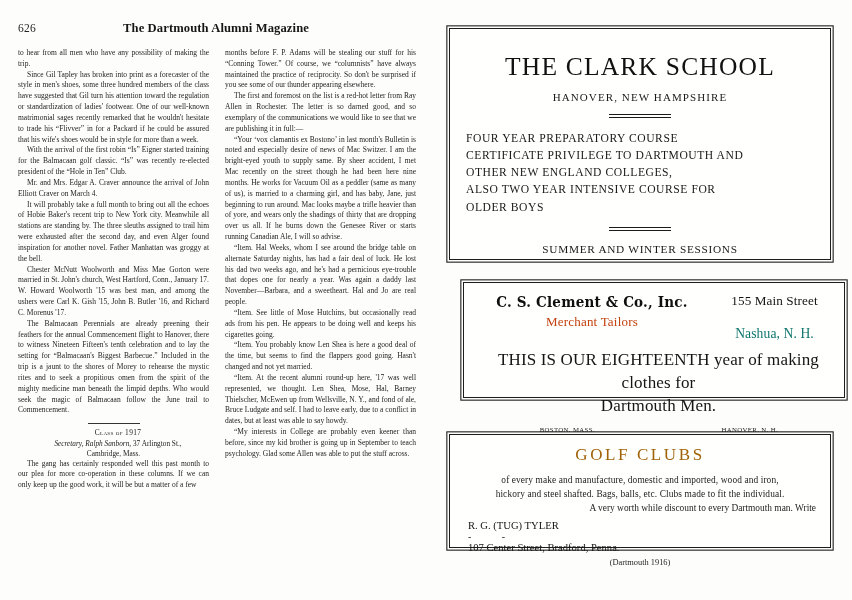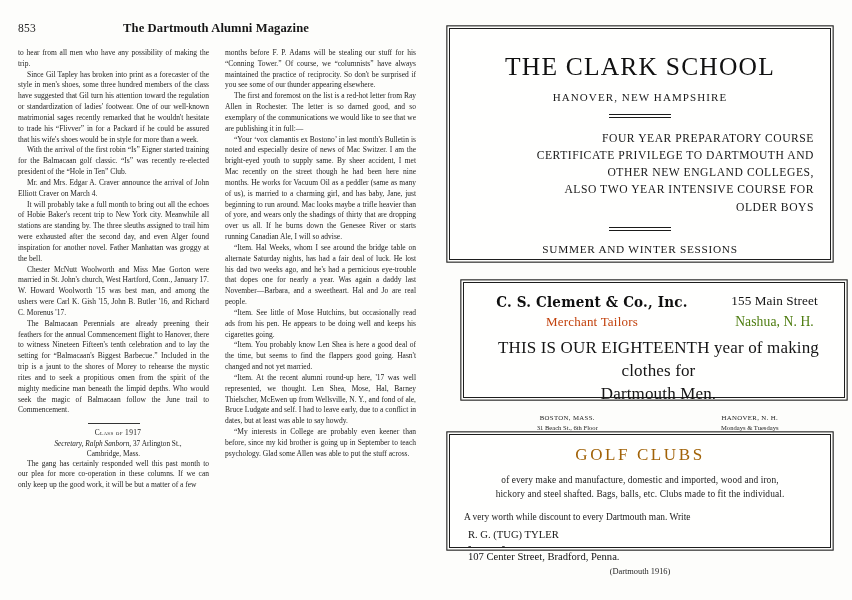--- a/index.html
+++ b/index.html
@@ -140,21 +140,21 @@
     color: #1a1a1a;
   }
   .dbl-rule {
     width: 62px;
     margin: 11px auto 12px auto;
     border-top: 1.5px solid #1a1a1a;
     border-bottom: 1.5px solid #1a1a1a;
     height: 2px;
   }
   .clark-body {
-    text-align: right;
+    text-align: left;
     font-size: 11.6px;
     letter-spacing: 0.55px;
     line-height: 1.48;
     color: #181818;
   }
   .clark-sessions {
     text-align: center;
     font-size: 11.3px;
     letter-spacing: 0.7px;
     color: #181818;
@@ -189,22 +189,22 @@
     color: #c2410c;
     letter-spacing: 0.2px;
   }
   .clement-addr1 {
     font-size: 13.2px;
     color: #141414;
     letter-spacing: 0.1px;
   }
   .clement-addr2 {
     font-size: 13.6px;
-    margin-top: 5px;
-    color: #4d7c0f;
+    margin-top: 17px;
+    color: #0f766e;
     letter-spacing: 0.1px;
   }
   .clement-mid {
     text-align: center;
     font-size: 17px;
     margin-top: 7px;
     line-height: 1.34;
     color: #151515;
     letter-spacing: 0.15px;
   }
@@ -236,23 +236,23 @@
     margin-bottom: 8px;
   }
   .golf-body {
     text-align: center;
     font-size: 9.4px;
     line-height: 1.5;
     color: #1b1b1b;
     letter-spacing: 0.1px;
   }
   .golf-write {
-    text-align: left;
+    text-align: right;
     font-size: 9.4px;
-    margin-top: 11px;
+    margin-top: 2px;
     color: #1b1b1b;
   }
   .golf-contact {
     display: flex;
     align-items: baseline;
     justify-content: space-between;
     font-size: 10.6px;
     margin-top: 7px;
     color: #141414;
     padding: 0 4px;
@@ -267,21 +267,21 @@
   }
 </style>
 </head>
 <body>
 
 <div id="page">
 
   <div id="left-page">
 
     <div class="page-header">
-      <span class="folio">853</span>
+      <span class="folio">626</span>
       <span class="running-head">The Dartmouth Alumni Magazine</span>
     </div>
 
     <div class="cols">
 
       <div class="col">
         <p class="noindent">to hear from all men who have any possibility of making the trip.</p>
         <p>Since Gil Tapley has broken into print as a forecaster of the style in men's shoes, some three hundred members of the class have suggested that Gil turn his attention toward the regulation or standardization of ladies' footwear. One of our well-known matrimonial sages recently remarked that he wouldn't hesitate to trade his “Flivver” in for a Packard if he could be assured that his wife's shoes would be in style for more than a week.</p>
         <p>With the arrival of the first robin “Is” Eigner started training for the Balmacaan golf classic. “Is” was recently re-elected president of the “Hole in Ten” Club.</p>
         <p>Mr. and Mrs. Edgar A. Craver announce the arrival of John Elliott Craver on March 4.</p>

